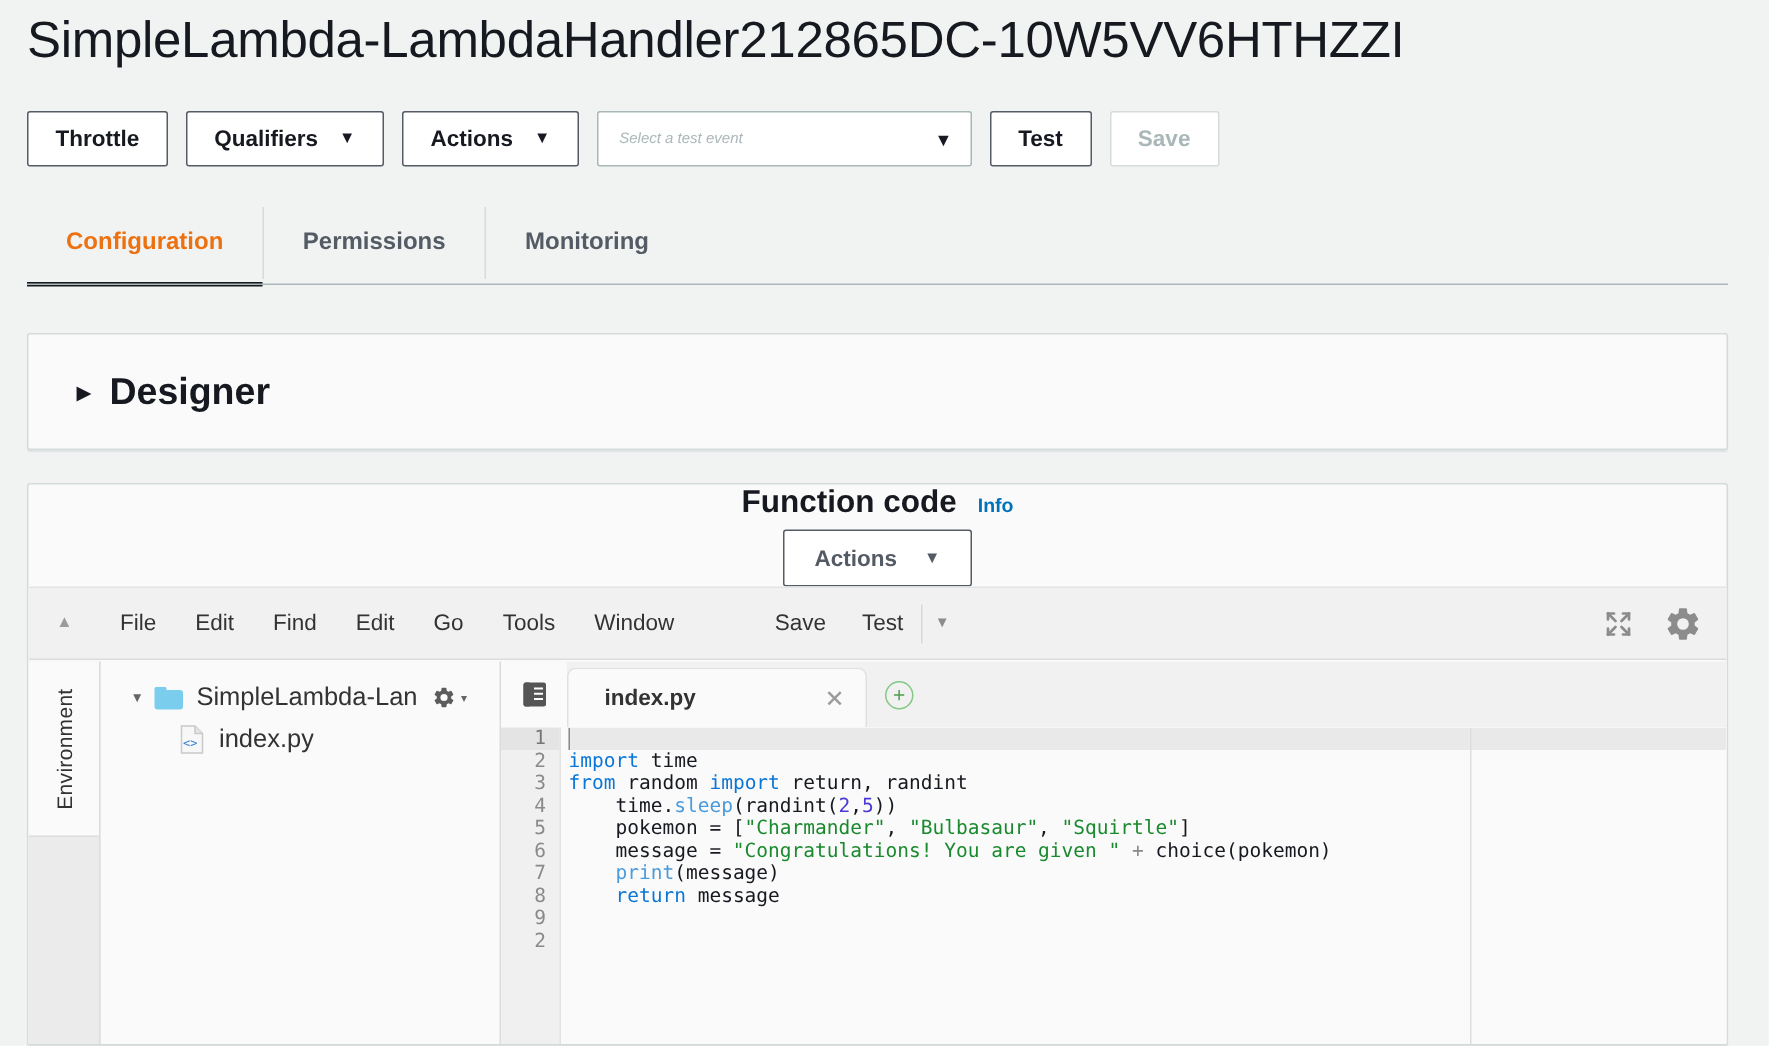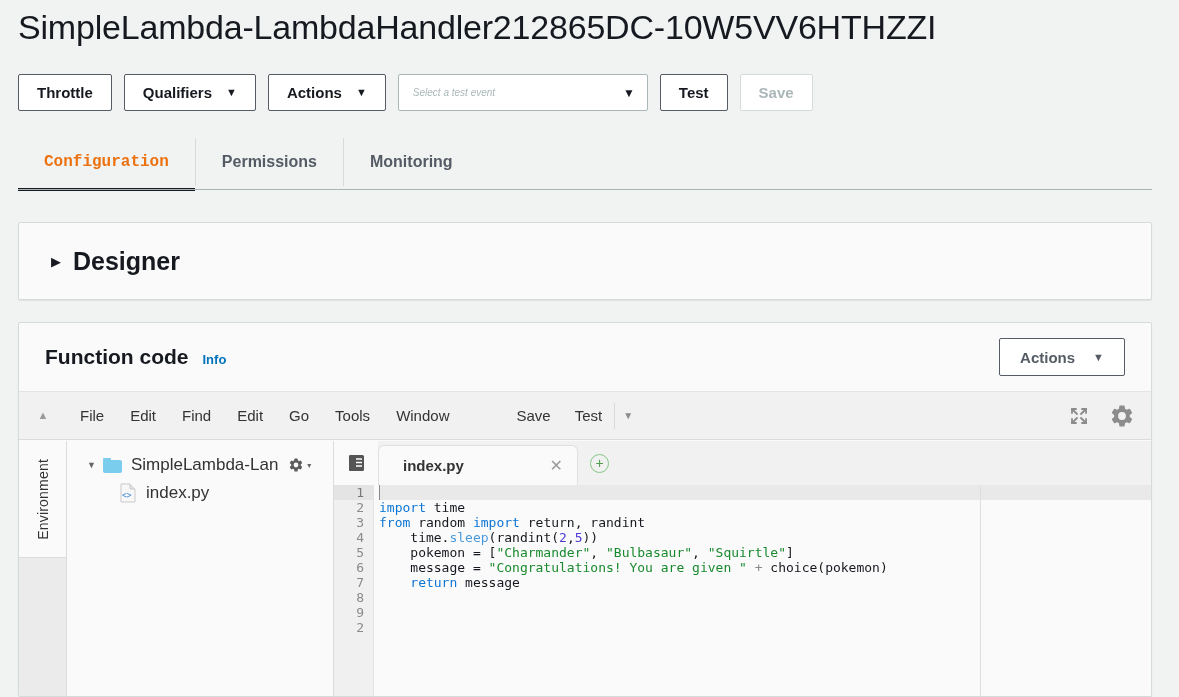--- a/index.html
+++ b/index.html
@@ -37,39 +37,39 @@
 
   
   #tabs { position: absolute; left: 18px; top: 138px; width: 1134px; height: 58px; }
   .tab-row { display: flex; align-items: stretch; height: 48px; }
   .tab {
     display: flex; align-items: center; padding: 0 26px;
     font-size: 16px; font-weight: bold; color: #545b64; cursor: pointer;
     border-right: 1px solid #d5dbdb; position: relative;
   }
   .tab:last-child { border-right: none; }
-  .tab.active { color: #ec7211; font-family: Liberation Mono, monospace; }
+  .tab.active { color: #ec7211; }
   .tab.active:after {
     content: ""; position: absolute; left: 0; right: 0; bottom: -5px; height: 3px; background: #16191f;
   }
   #tab-underline { position: absolute; left: 0; top: 51px; width: 1134px; height: 1px; background: #aab7b8; }
 
   
   .panel {
     position: absolute; background: #fafafa;
     border: 1px solid #d5dbdb; border-radius: 2px;
     box-shadow: 0 1px 1px 0 rgba(0,28,36,0.08);
   }
   #designer-panel { left: 18px; top: 222px; width: 1134px; height: 78px; }
   #designer-head { display: flex; align-items: center; height: 100%; padding-left: 32px; }
   #designer-arrow { font-size: 13px; color: #16191f; margin-right: 12px; line-height: 1; }
   #designer-label { font-size: 25px; font-weight: bold; color: #16191f; }
 
   #code-panel { left: 18px; top: 322px; width: 1134px; height: 375px; overflow: hidden; }
-  #code-head { height: 68px; display: flex; align-items: center; padding: 0 26px 0 26px; justify-content: space-between; }
+  #code-head { height: 68px; display: flex; align-items: center; padding: 0 26px 0 26px; justify-content: space-between; flex-direction: column; }
   #code-title-wrap { display: flex; align-items: baseline; }
   #code-title { font-size: 21px; font-weight: bold; color: #16191f; }
   #code-info { font-size: 13px; font-weight: bold; color: #0073bb; margin-left: 14px; cursor: pointer; }
   #code-actions {
     height: 38px; padding: 0 20px; background: #fff; border: 1px solid #545b64; border-radius: 2px;
     display: flex; align-items: center; font-size: 15px; font-weight: bold; color: #545b64; cursor: pointer;
   }
   #code-actions .caret { margin-left: 18px; font-size: 11px; }
 
   
@@ -334,20 +334,21 @@
               <div class="gl">2</div>
             </div>
           <div id="code-area">
             <div id="print-margin"></div>
           <div class="cl cur">&nbsp;</div>
               <div class="cl"><span class="kw">import</span><span> time</span></div>
               <div class="cl"><span class="kw">from</span><span> random </span><span class="kw">import</span><span> return, randint</span></div>
               <div class="cl"><span>    time.</span><span class="fn">sleep</span><span>(randint(</span><span class="num">2</span><span>,</span><span class="num">5</span><span>))</span></div>
               <div class="cl"><span>    pokemon = [</span><span class="str">"Charmander"</span><span>, </span><span class="str">"Bulbasaur"</span><span>, </span><span class="str">"Squirtle"</span><span>]</span></div>
               <div class="cl"><span>    message = </span><span class="str">"Congratulations! You are given "</span><span> </span><span class="op">+</span><span> choice(pokemon)</span></div>
+              <div class="cl"><span>    </span><span class="fn">print</span><span>(message)</span></div>
               <div class="cl"><span>    </span><span class="kw">return</span><span> message</span></div>
               <div class="cl">&nbsp;</div>
               <div id="caret" style="top: 0px;"></div>
             </div>
         </div>
       </div>
 
     </div>
   </div>
 </div>

